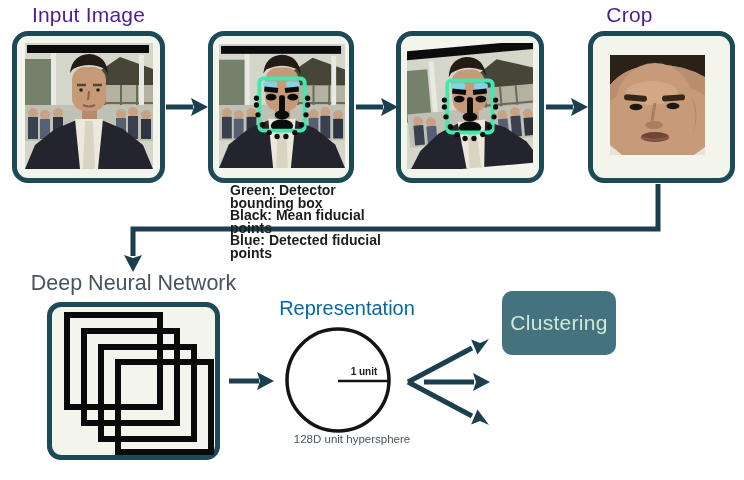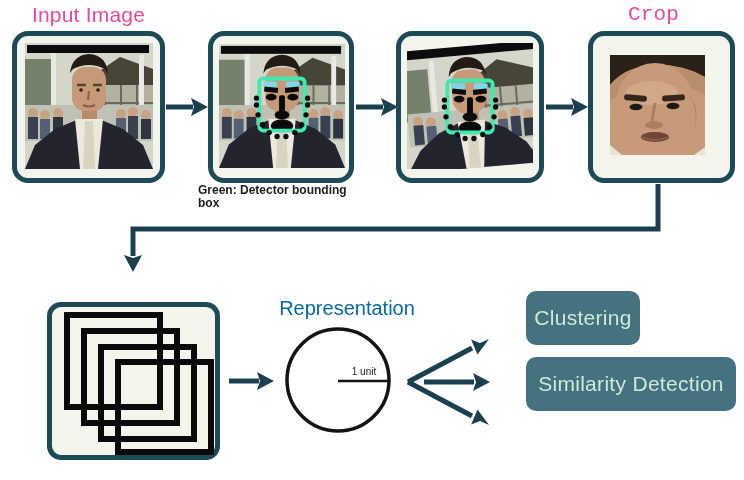--- a/index.html
+++ b/index.html
@@ -3,59 +3,59 @@
 <meta charset="utf-8">
 <style>
   html,body{margin:0;padding:0;background:#ffffff;}
   #canvas{
     position:relative;width:744px;height:480px;background:#ffffff;
     font-family:"Liberation Sans",sans-serif;overflow:hidden;
   }
   .abs{position:absolute;}
   .stage-title{
     position:absolute;top:3px;height:26px;
-    font-size:21px;color:#ec4899;text-align:center;
+    font-size:21px;color:#4c1d95;text-align:center;
     letter-spacing:0.2px;
   }
   .stage-box{
     position:absolute;top:31px;height:142px;
     background:#f3f5ec;border:5px solid #1c4a57;border-radius:16px;
     box-sizing:content-box;
   }
   .photo{position:absolute;}
   .legend{
-    position:absolute;left:198px;top:184px;width:160px;
-    font-size:12px;font-weight:700;color:#1d1d1d;line-height:12.5px;
+    position:absolute;left:230px;top:184px;width:160px;
+    font-size:14px;font-weight:700;color:#1d1d1d;line-height:12.5px;
     text-align:left;
   }
   .dnn-title{
     position:absolute;left:20px;top:271px;width:227px;height:26px;
     font-size:21.5px;color:#45555d;text-align:center;
   }
   .dnn-box{
     position:absolute;left:47px;top:302px;width:163px;height:148px;
     background:#f3f5ec;border:5px solid #1c4a57;border-radius:14px;
   }
   .rep-title{
     position:absolute;left:262px;top:297px;width:170px;height:24px;
     font-size:20px;color:#0369a1;text-align:center;
   }
   .unit-label{
     position:absolute;left:340px;top:366px;width:48px;
-    font-size:10px;font-weight:400;color:#222;text-align:center;
+    font-size:10px;font-weight:700;color:#222;text-align:center;
   }
   .hypersphere-caption{
     position:absolute;left:272px;top:433px;width:160px;
     font-size:11.5px;color:#4a565c;text-align:center;
   }
   .pill{
-    position:absolute;left:502px;height:54px;
+    position:absolute;left:502px;height:64px;
     background:#44737f;border-radius:10px;
     display:flex;align-items:center;justify-content:center;
-    font-size:21px;color:#cfe9d8;letter-spacing:0.3px;margin-left:24px;
+    font-size:21px;color:#cfe9d8;letter-spacing:0.3px;
   }
   .pill.clustering{top:291px;width:114px;}
   .pill.similarity{top:357px;width:210px;}
   .pill.classification{top:427px;width:148px;}
   svg{display:block;}
 </style>
 </head>
 <body>
 
 <div id="canvas">
@@ -77,21 +77,21 @@
       <polygon points="588,107 571,98 574,107 571,116"></polygon>
       <polygon points="133,272 124,255 133,258 142,255"></polygon>
       <polygon points="274,381 257,372 260,381 257,390"></polygon>
       <polygon points="490,382 473,373 476,382 473,391"></polygon>
       <polygon points="489,339 477.5,354.6 471.1,339.4 480,343"></polygon>
       <polygon points="489,425 477.5,409.4 471.1,424.6 480,421"></polygon>
     </g>
   </svg>
 
   <div class="stage-title" style="left:12px;width:153px;">Input Image</div>
-  <div class="stage-title" style="left:580px;width:147px;font-family:Liberation Mono, monospace;">Crop</div>
+  <div class="stage-title" style="left:556px;width:147px;">Crop</div>
 
   <div class="stage-box" style="left:12px;width:143px;"></div>
   <div class="stage-box" style="left:208px;width:136px;"></div>
   <div class="stage-box" style="left:396px;width:138px;"></div>
   <div class="stage-box" style="left:588px;width:137px;"></div>
 
   <svg class="photo" style="left:25px;top:43px;" width="128" height="126" viewBox="0 0 128 126">
     <rect x="0" y="0" width="128" height="126" fill="#d4d6ca"></rect>
     <rect x="0" y="16" width="30" height="54" fill="#76816b"></rect>
     <polygon points="48,46 95,14 128,26 128,46" fill="#474538"></polygon>
@@ -260,40 +260,41 @@
     <ellipse cx="44" cy="70" rx="9" ry="4" fill="#a97f61"></ellipse>
     <ellipse cx="45" cy="82" rx="14" ry="5" fill="#6e4638"></ellipse>
     <path d="M31,82 Q45,88 59,82" stroke="#8a5a48" stroke-width="2" fill="none"></path>
     <path d="M80,40 Q92,58 82,80 Q90,60 80,40 Z" fill="#b0876a"></path>
     <polygon points="0,90 12,100 0,100" fill="#e8e4d8"></polygon>
     <polygon points="95,92 84,100 95,100" fill="#e8e4d8"></polygon>
   </svg>
 
   <div class="legend">
     <div>Green: Detector bounding box</div>
+    <div>Black: Mean fiducial points</div>
+    <div>Blue: Detected fiducial points</div>
   </div>
 
+  <div class="dnn-title">Deep Neural Network</div>
   <div class="dnn-box">
     <svg width="163" height="148" viewBox="0 0 163 148">
       <g fill="none" stroke="#0a0a0a" stroke-width="6">
         <rect x="15" y="8" width="93" height="92"></rect>
         <rect x="32" y="24" width="93" height="92"></rect>
         <rect x="49" y="40" width="93" height="92"></rect>
         <rect x="66" y="55" width="93" height="90"></rect>
       </g>
     </svg>
   </div>
 
   <div class="rep-title">Representation</div>
   <svg class="abs" style="left:283px;top:325px;" width="112" height="112" viewBox="0 0 112 112">
     <circle cx="55" cy="55" r="51" fill="#ffffff" stroke="#141414" stroke-width="3.5"></circle>
     <line x1="55" y1="56" x2="105" y2="56" stroke="#141414" stroke-width="2.5"></line>
   </svg>
   <div class="unit-label">1 unit</div>
+  <div class="hypersphere-caption">128D unit hypersphere</div>
 
   <div class="pill clustering">
     <span>Clustering</span>
   </div>
-  <div class="pill similarity">
-    <span>Similarity Detection</span>
-  </div>
 
 </div>
 
 </body></html>

